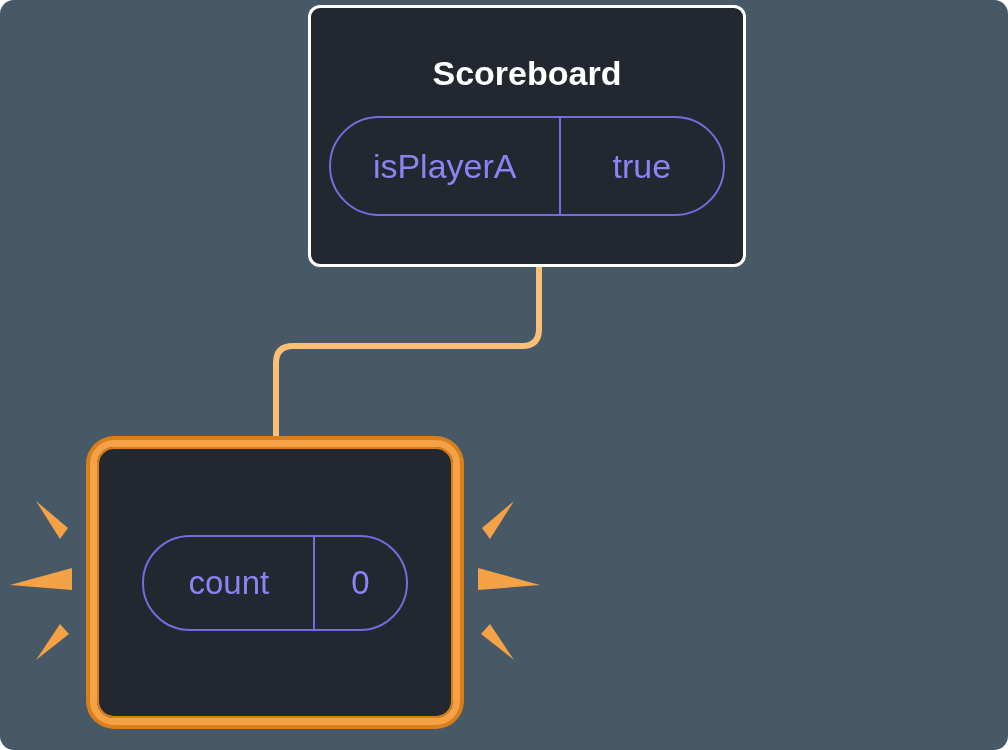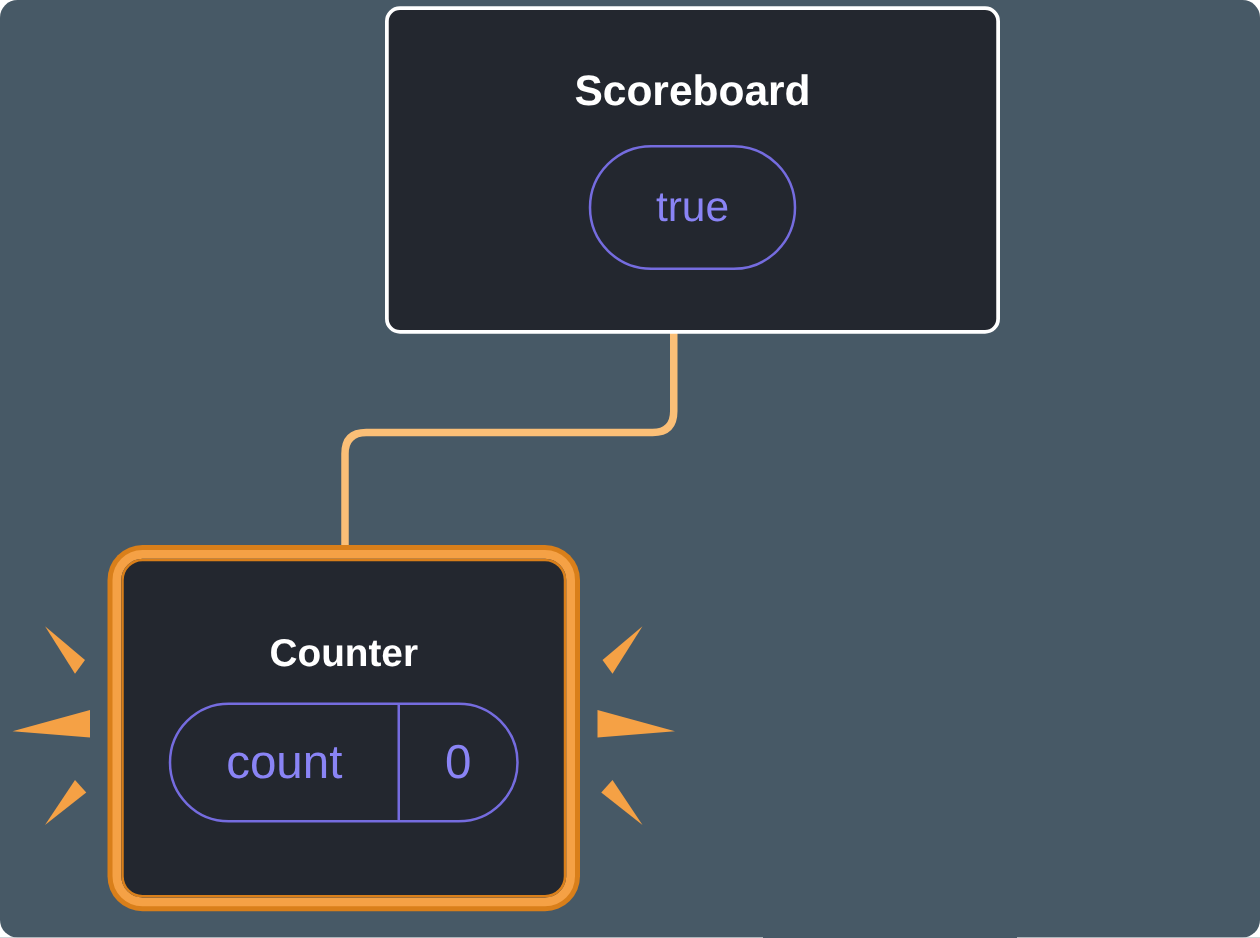--- a/index.html
+++ b/index.html
@@ -36,21 +36,21 @@
   }
   .spark{fill:var(--spark);}
   .card{
     position:absolute;
     box-sizing:border-box;
     background:var(--card-background);
     display:flex;flex-direction:column;
     align-items:center;justify-content:center;
   }
   .scoreboard-card{
-    left:308px;top:5px;width:492px;height:262px;
+    left:308px;top:5px;width:438px;height:262px;
     border:3px solid var(--card-border);
     border-radius:12px;
     gap:26px;
   }
   .counter-card{
     left:90px;top:440px;width:370px;height:285px;
     border:7px solid var(--highlight-border);
     box-shadow:0 0 0 4px var(--highlight-edge), inset 0 0 0 2px var(--highlight-edge);
     border-radius:24px;
     gap:24px;
@@ -64,21 +64,21 @@
   .counter-card .card-title{font-size:31px;}
   .state-pill{
     display:flex;
     align-items:stretch;
     border:2.5px solid var(--state-border);
     border-radius:999px;
     color:var(--state-text);
     overflow:hidden;
   }
   .scoreboard-card .state-pill{height:96px;font-size:34px;}
-  .counter-card .state-pill{height:92px;font-size:38px;}
+  .counter-card .state-pill{height:92px;font-size:33px;}
   .state-cell{
     display:flex;align-items:center;justify-content:center;
   }
   .state-label{border-right:2.5px solid var(--state-border);}
   .scoreboard-card .state-label{padding:0 42px;}
   .scoreboard-card .state-value{padding:0 52px;}
   .counter-card .state-label{padding:0 44px;}
   .counter-card .state-value{padding:0 36px;}
 </style>
 </head>
@@ -97,25 +97,25 @@
     <g>
       <polygon class="spark" points="514,501 482,528 490,539"></polygon>
       <polygon class="spark" points="540,585 478,568 478,590"></polygon>
       <polygon class="spark" points="514,660 490,624 481,634"></polygon>
     </g>
   </svg>
 
   <div class="card scoreboard-card">
     <div class="card-title">Scoreboard</div>
     <div class="state-pill">
+      <span class="state-cell state-label">isPlayerA</span>
       <span class="state-cell state-value">true</span>
     </div>
   </div>
 
   <div class="card counter-card">
-    <div class="card-title">Counter</div>
     <div class="state-pill">
       <span class="state-cell state-label">count</span>
       <span class="state-cell state-value">0</span>
     </div>
   </div>
 
 </div>
 
 </body></html>

